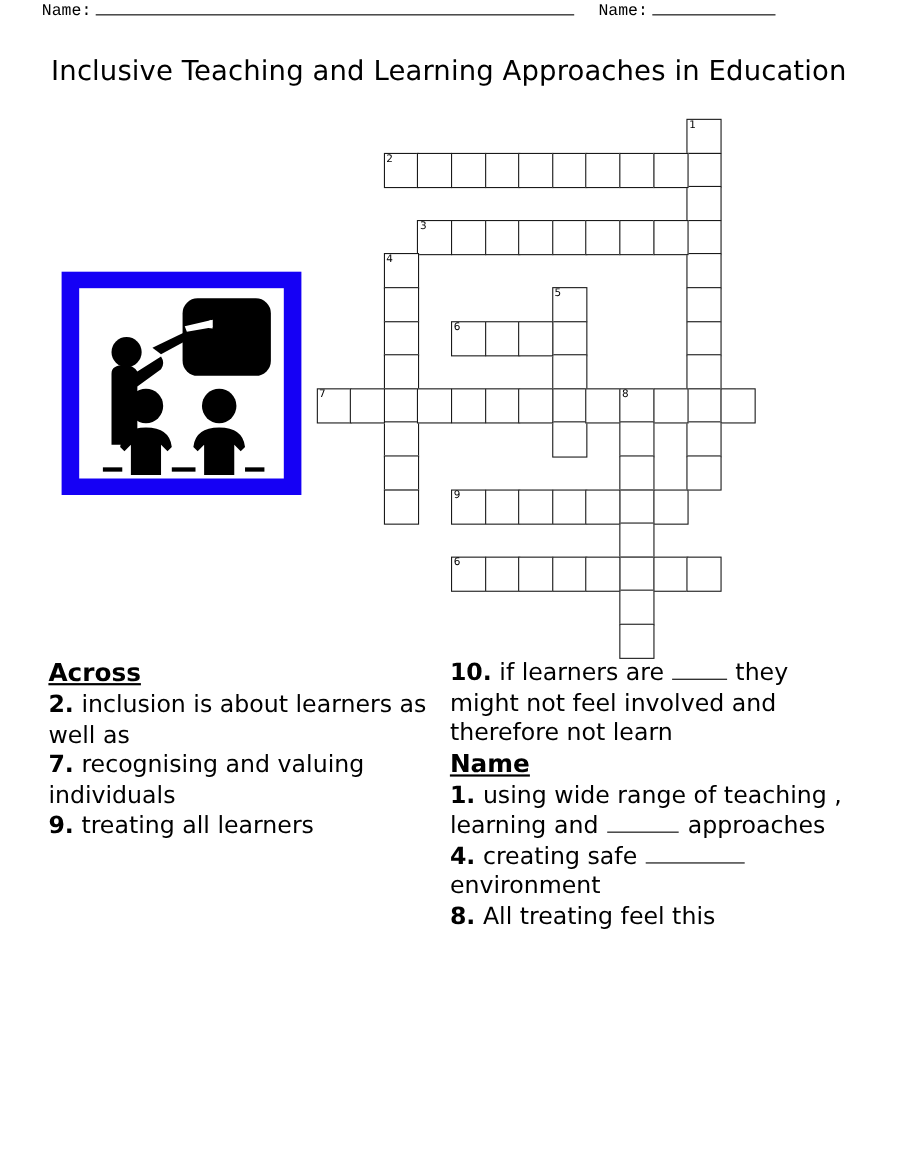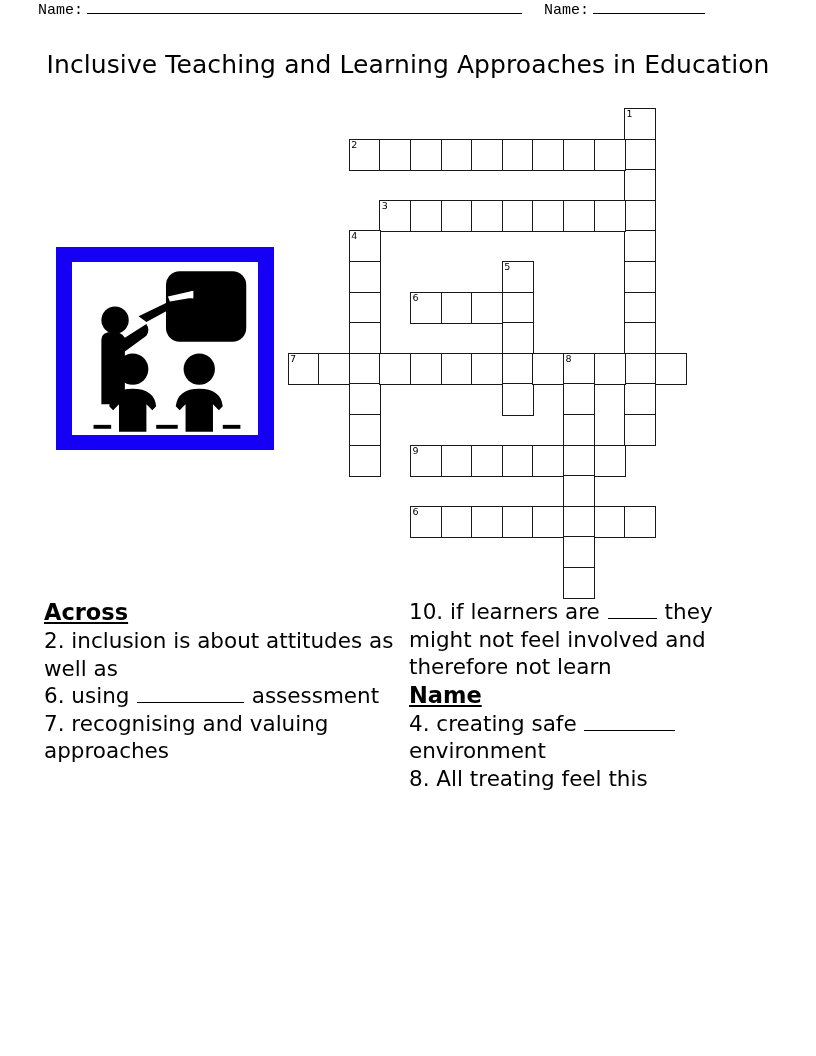--- a/index.html
+++ b/index.html
@@ -118,21 +118,21 @@
     font-weight: bold;
     text-decoration: underline;
     font-size: 22.5px;
     line-height: 29px;
   }
   .clue {
     font-size: 21.5px;
     line-height: 27.5px;
     text-indent: 0;
   }
-  .clue .cnum { font-weight: normal; }
+  .clue .cnum { font-weight: bold; }
   .blank {
     display: inline-block;
     border-bottom: 1.6px solid #000;
     vertical-align: baseline;
     height: 16px;
     margin: 0 1px;
   }
 </style>
 </head>
 <body>
@@ -271,39 +271,43 @@
     <div class="cell" style="left: 593.5px; top: 505.8px; width: 32.2px; height: 32.2px;"></div>
     <div class="cell" style="left: 624.1px; top: 505.8px; width: 32.2px; height: 32.2px;"></div>
   </div>
 
 <div class="clues">
 
   <div class="clue-col col-left">
     <div class="section-head">Across</div>
     <div class="clue">
       <span class="cnum">2.</span>
-      <span>inclusion is about attitudes as well as</span>
-    </div>
-    <div class="clue">
-      <span class="cnum">6.</span>
-      <span>using <span class="blank" style="width: 106.6px;"></span> assessment</span>
+      <span>inclusion is about learners as well as</span>
     </div>
     <div class="clue">
       <span class="cnum">7.</span>
-      <span>recognising and valuing approaches</span>
+      <span>recognising and valuing individuals</span>
+    </div>
+    <div class="clue">
+      <span class="cnum">9.</span>
+      <span>treating all learners</span>
     </div>
   </div>
 
   <div class="clue-col col-right">
     <div class="clue">
       <span class="cnum">10.</span>
       <span>if learners are <span class="blank" style="width: 49.2px;"></span> they might not feel involved and therefore not learn</span>
     </div>
     <div class="section-head">Name</div>
     <div class="clue">
+      <span class="cnum">1.</span>
+      <span>using wide range of teaching , learning and <span class="blank" style="width: 65.6px;"></span> approaches</span>
+    </div>
+    <div class="clue">
       <span class="cnum">4.</span>
       <span>creating safe <span class="blank" style="width: 90.2px;"></span> environment</span>
     </div>
     <div class="clue">
       <span class="cnum">8.</span>
       <span>All treating feel this</span>
     </div>
   </div>
 
 </div>

